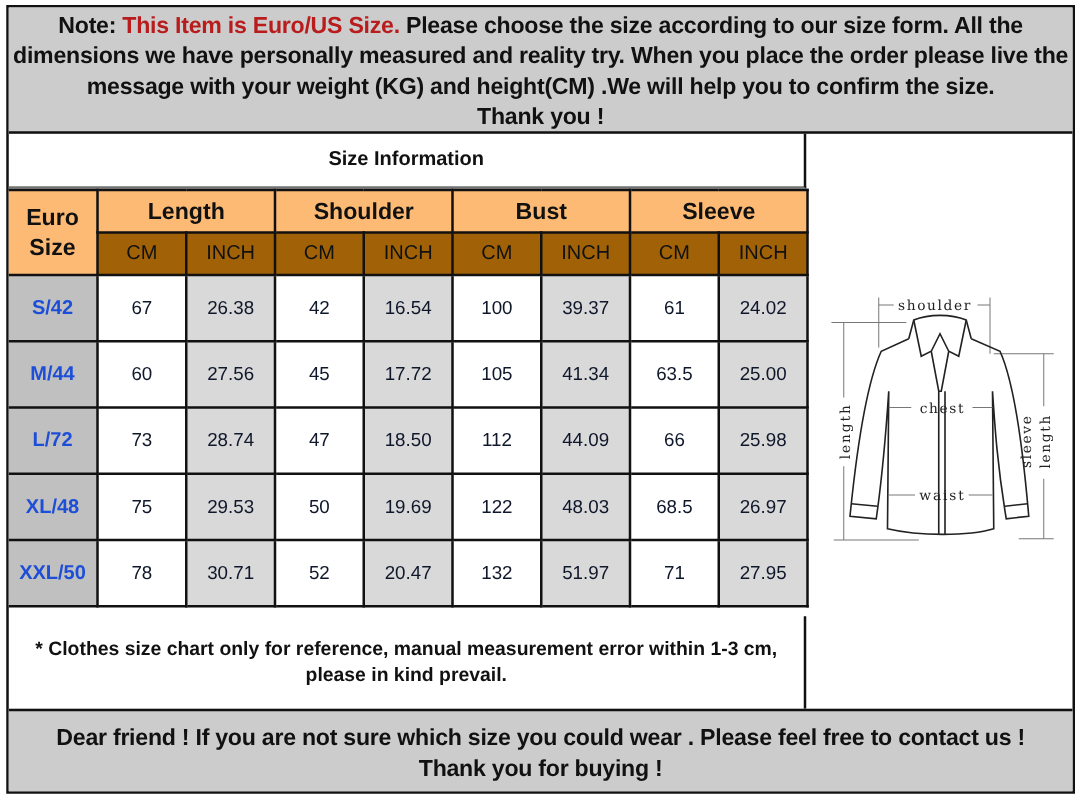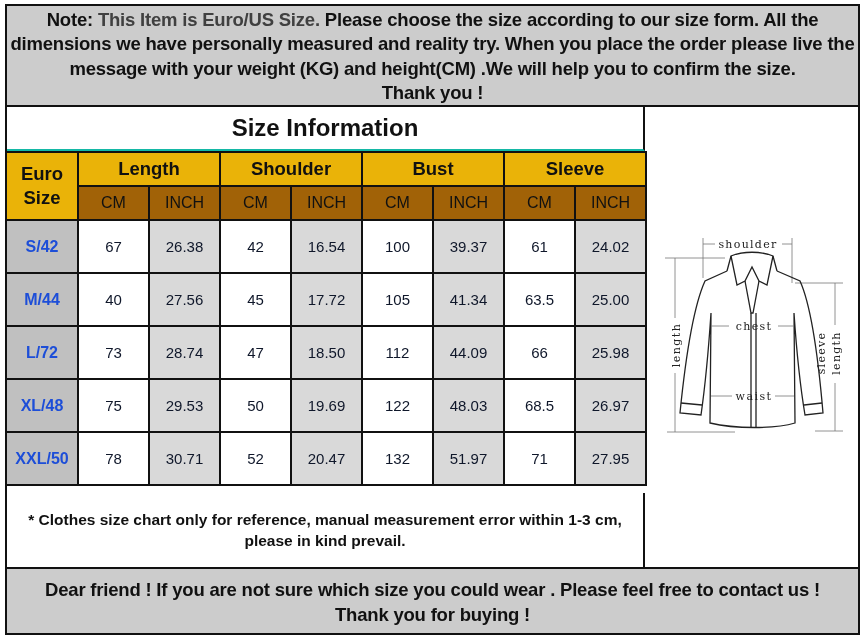--- a/index.html
+++ b/index.html
@@ -4,30 +4,30 @@
 <style>
   html, body { margin: 0; padding: 0; background: #ffffff; }
   body { width: 867px; height: 639px; position: relative; overflow: hidden;
          font-family: "Liberation Sans", "DejaVu Sans", sans-serif; color: #111; }
   .frame { position: absolute; left: 5px; top: 4px; width: 855px; height: 631px;
            border: 2px solid #111; box-sizing: border-box; background: #fff; }
   .note { position: absolute; left: 0; top: 0; width: 851px; height: 101px;
           background: #cccccc; border-bottom: 2px solid #111; box-sizing: border-box;
           text-align: center; font-size: 18.5px; font-weight: bold; line-height: 24.3px;
           padding-top: 2px; letter-spacing: -0.2px; }
-  .note .red { color: #404040; }
+  .note .red { color: #b91c1c; }
   .main { position: absolute; left: 0; top: 101px; width: 851px; height: 460px; }
   .size-title { position: absolute; left: 0; top: 0; width: 638px; height: 44px;
-                border-right: 2px solid #111; border-bottom: 2px solid #14b8a6; box-sizing: border-box;
-                text-align: center; font-weight: bold; font-size: 24px; line-height: 42px; }
+                border-right: 2px solid #111; border-bottom: 2px solid #737373; box-sizing: border-box;
+                text-align: center; font-weight: bold; font-size: 16px; line-height: 42px; }
   table.grid { position: absolute; left: 0; top: 44px; border-collapse: collapse;
                table-layout: fixed; width: 640px; }
   table.grid td, table.grid th { border: 2px solid #111; text-align: center; padding: 0;
                font-size: 15px; }
-  table.grid tr.h1 th { height: 32px; background: #eab308; font-size: 18.5px; font-weight: bold; }
+  table.grid tr.h1 th { height: 32px; background: #fdba74; font-size: 18.5px; font-weight: bold; }
   table.grid tr.h2 th { height: 32px; background: #a16207; font-size: 16px; font-weight: normal; }
   table.grid th.euro { background: #c8c8c8; font-size: 18.5px; line-height: 24px; }
   table.grid td { height: 51px; color: #0f172a; }
   table.grid td.size { background: #c0c0c0; font-weight: bold; font-size: 16px; color: #1d4ed8; }
   table.grid td.cm { background: #ffffff; }
   table.grid td.inch { background: #d9d9d9; }
   table.grid tr td:first-child, table.grid tr th:first-child { border-left: none; }
   .footnote { position: absolute; left: 0; top: 386px; width: 638px; height: 74px;
               border-right: 2px solid #111; box-sizing: border-box; text-align: center;
               font-weight: bold; font-size: 15.5px; line-height: 21px; padding-top: 16px; }
@@ -91,21 +91,21 @@
         <td class="inch">26.38</td>
         <td class="cm">42</td>
         <td class="inch">16.54</td>
         <td class="cm">100</td>
         <td class="inch">39.37</td>
         <td class="cm">61</td>
         <td class="inch">24.02</td>
       </tr>
       <tr>
         <td class="size">M/44</td>
-        <td class="cm">40</td>
+        <td class="cm">60</td>
         <td class="inch">27.56</td>
         <td class="cm">45</td>
         <td class="inch">17.72</td>
         <td class="cm">105</td>
         <td class="inch">41.34</td>
         <td class="cm">63.5</td>
         <td class="inch">25.00</td>
       </tr>
       <tr>
         <td class="size">L/72</td>

